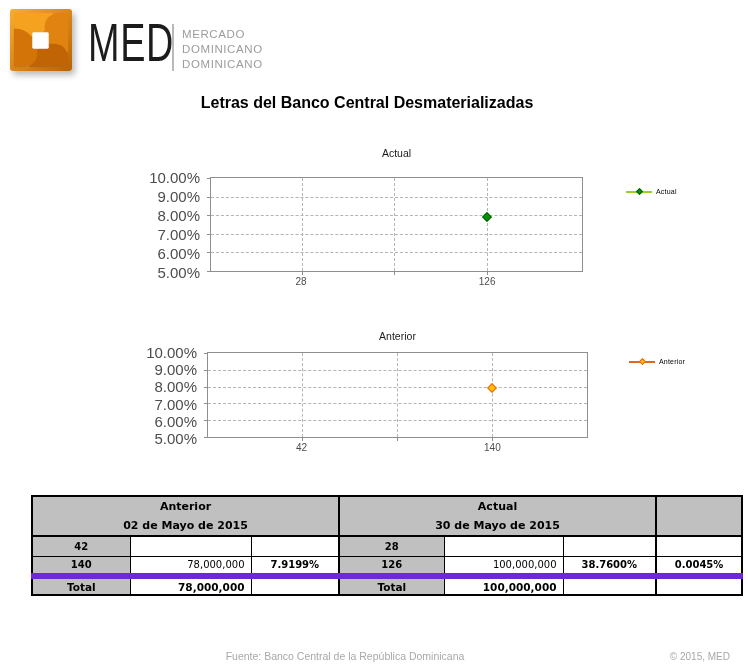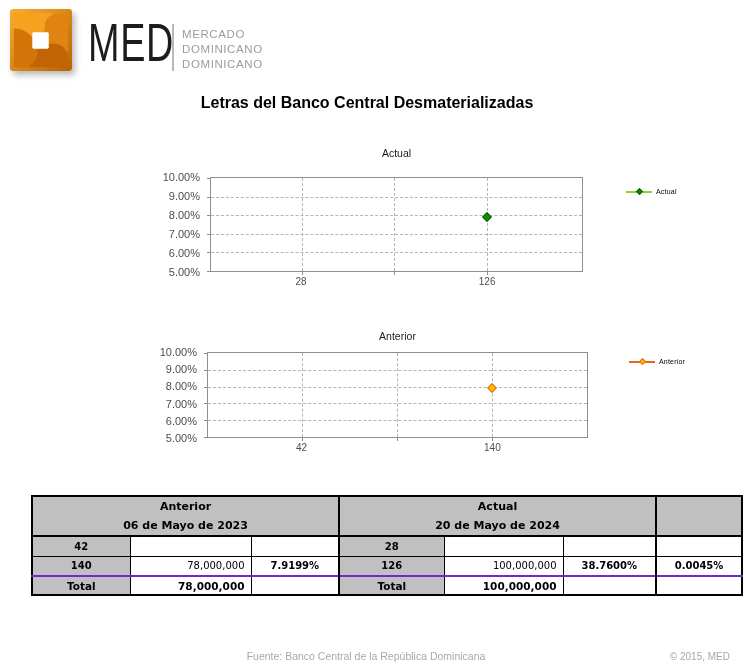--- a/index.html
+++ b/index.html
@@ -21,54 +21,54 @@
 
   
   .page-title { position:absolute; left:0; top:94px; width:734px; text-align:center;
                 font-size:16px; font-weight:bold; color:#000; }
 
   
   .chart-title { position:absolute; text-align:center; font-size:10.5px; color:#1a1a1a; }
   .plot { position:absolute; border:1px solid #8e8e8e; background:#fff; }
   .yaxis { position:absolute; }
   .xaxis { position:absolute; }
-  .ylab { position:absolute; right:6px; transform:translateY(-50%); font-size:11px; color:#4d4d4d; white-space:nowrap; }
+  .ylab { position:absolute; right:6px; transform:translateY(-50%); font-size:15px; color:#4d4d4d; white-space:nowrap; }
   .xlab { position:absolute; transform:translateX(-50%); font-size:10px; color:#4d4d4d; }
   .hgrid { position:absolute; left:0; right:0; height:0; border-top:1px dashed #b4b4b4; }
   .vgrid { position:absolute; top:0; bottom:0; width:0; border-left:1px dashed #b4b4b4; }
   .ytick { position:absolute; left:-4px; width:4px; height:0; border-top:1px solid #8e8e8e; }
   .xtickmark { position:absolute; bottom:-4px; height:4px; width:0; border-left:1px solid #8e8e8e; }
   .pt { position:absolute; width:7px; height:7px; transform:translate(-50%,-50%) rotate(45deg); }
   .legend { position:absolute; display:flex; align-items:center; }
   .legend-line { position:relative; display:inline-block; width:26px; height:2px; }
   .legend-marker { position:absolute; left:11px; top:-2px; width:5px; height:5px; transform:rotate(45deg); }
   .legend-label { font-size:7px; color:#000; margin-left:4px; letter-spacing:0.2px; }
 
   
   .summary { position:absolute; left:31px; top:495px; width:710px;
              border-collapse:collapse; table-layout:fixed;
              font-family:"DejaVu Sans", sans-serif; color:#000; border:2px solid #000; }
   .summary td, .summary th { border:1px solid #000; overflow:hidden; }
   .summary .bl2 { border-left:2px solid #000; }
   .summary tr.hdr1 td { border-bottom:2px solid #000; }
   .summary tr.hdr2 th { border-bottom:2px solid #000; }
-  .summary tr.total td { border-top:2px solid #6d28d9; }
+  .summary tr.total td { border-top:6px solid #6d28d9; }
   .gray { background:#c0c0c0; }
   .sec-cell { text-align:center; font-weight:bold; font-size:11px; vertical-align:middle; }
   .sec-cell .sec-line { line-height:19px; }
   .colhdr { text-align:center; font-weight:bold; font-size:10px; line-height:12.5px;
             white-space:pre-line; vertical-align:middle; padding:2px 1px; }
   .cell-day { text-align:center; font-weight:bold; font-size:10px; }
   .cell-num { text-align:right; font-size:10px; padding-right:6px; }
   .cell-pct { text-align:center; font-size:10px;font-weight:bold; }
   .summary tr.total .cell-num, .summary tr.total .cell-day { font-weight:bold; font-size:10.5px; }
 
   
   .footer-source { position:absolute; left:0; top:650px; width:690px; text-align:center;
-                   font-size:10.5px; color:#a8a8a8;margin-left:21px; }
+                   font-size:10.5px; color:#a8a8a8; }
   .footer-copy { position:absolute; right:18px; top:651px; font-size:10px; color:#a8a8a8; }
 </style>
 </head>
 <body>
 
 <div class="canvas">
 
   <div class="logo-mark">
     <svg width="62" height="62" viewBox="0 0 64 64" xmlns="http://www.w3.org/2000/svg">
       <defs>
@@ -184,25 +184,25 @@
         <col style="width:88px">
       <col style="width:105px">
         <col style="width:119px">
         <col style="width:93px">
       <col style="width:86px">
     </colgroup>
     <tbody>
         <tr class="hdr1" style="height:40px;">
       <td colspan="3" class="gray sec-cell">
         <div class="sec-line">Anterior</div>
-        <div class="sec-line">06 de Mayo de 2023</div>
+        <div class="sec-line">02 de Mayo de 2015</div>
       </td>
       <td colspan="3" class="gray sec-cell bl2">
         <div class="sec-line">Actual</div>
-        <div class="sec-line">20 de Mayo de 2024</div>
+        <div class="sec-line">30 de Mayo de 2015</div>
       </td>
       <td class="gray bl2"></td>
     </tr>
     <tr style="height:20px;">
       <td class="cell-day gray">42</td>
       <td class="cell-num"></td>
       <td class="cell-pct"></td>
       <td class="cell-day gray bl2">28</td>
       <td class="cell-num"></td>
       <td class="cell-pct"></td>

